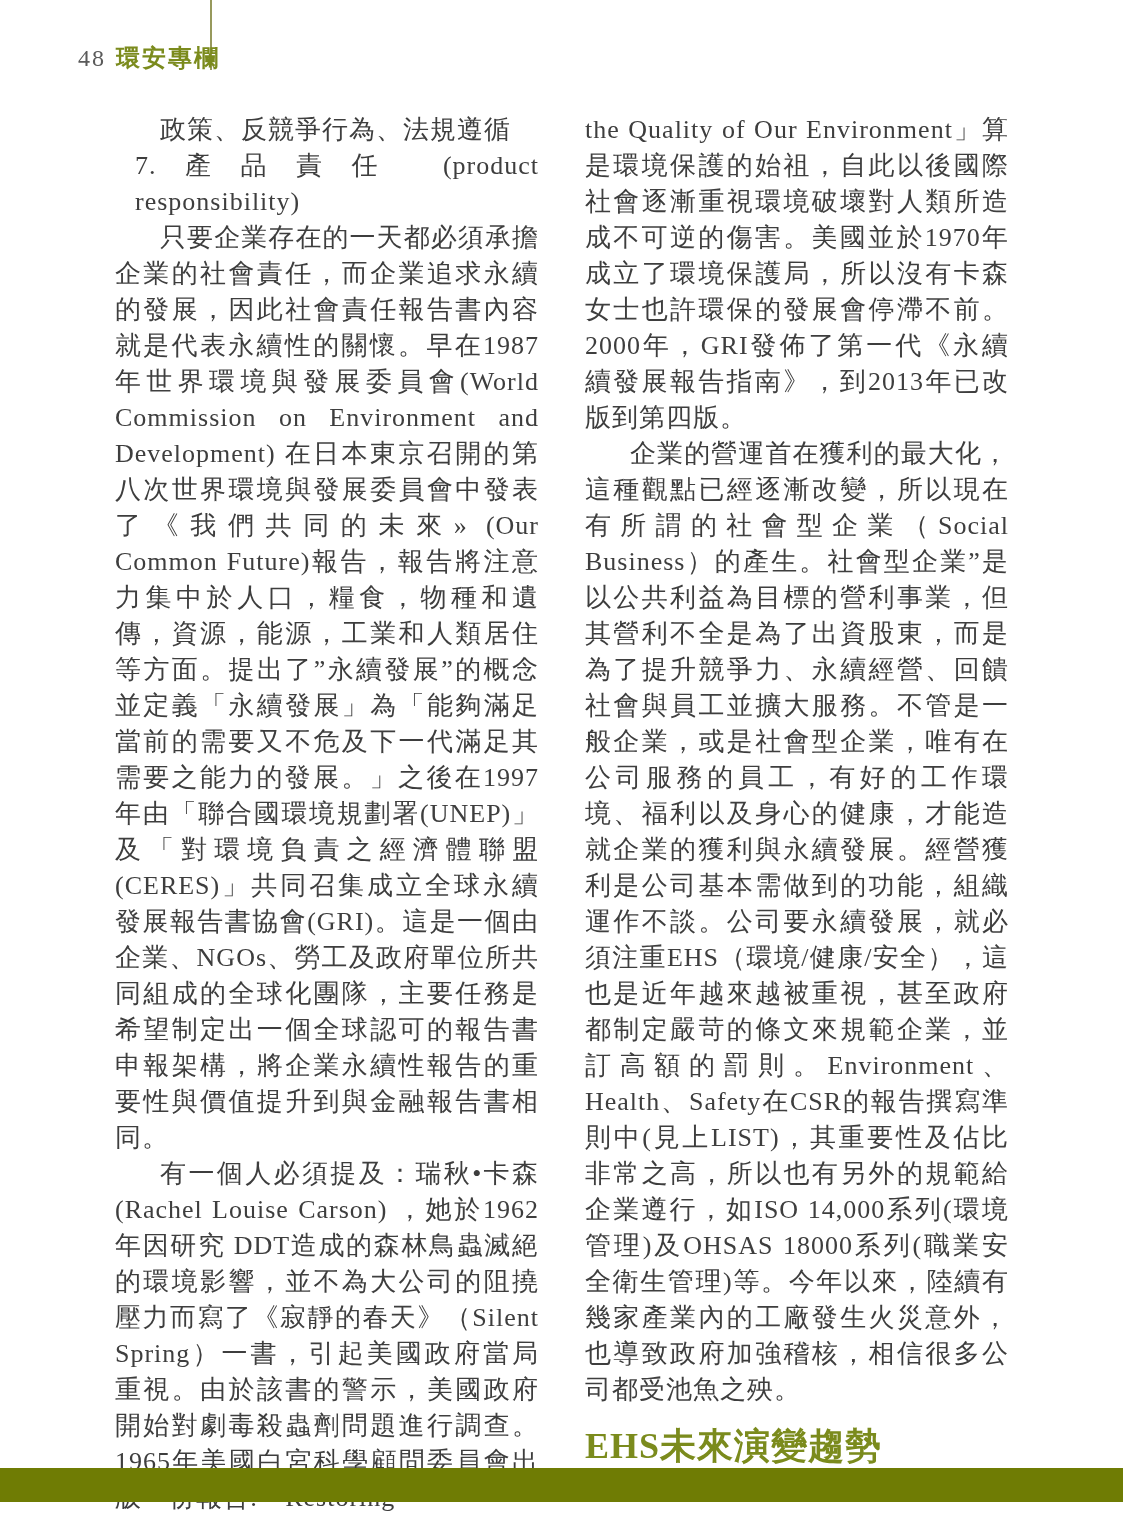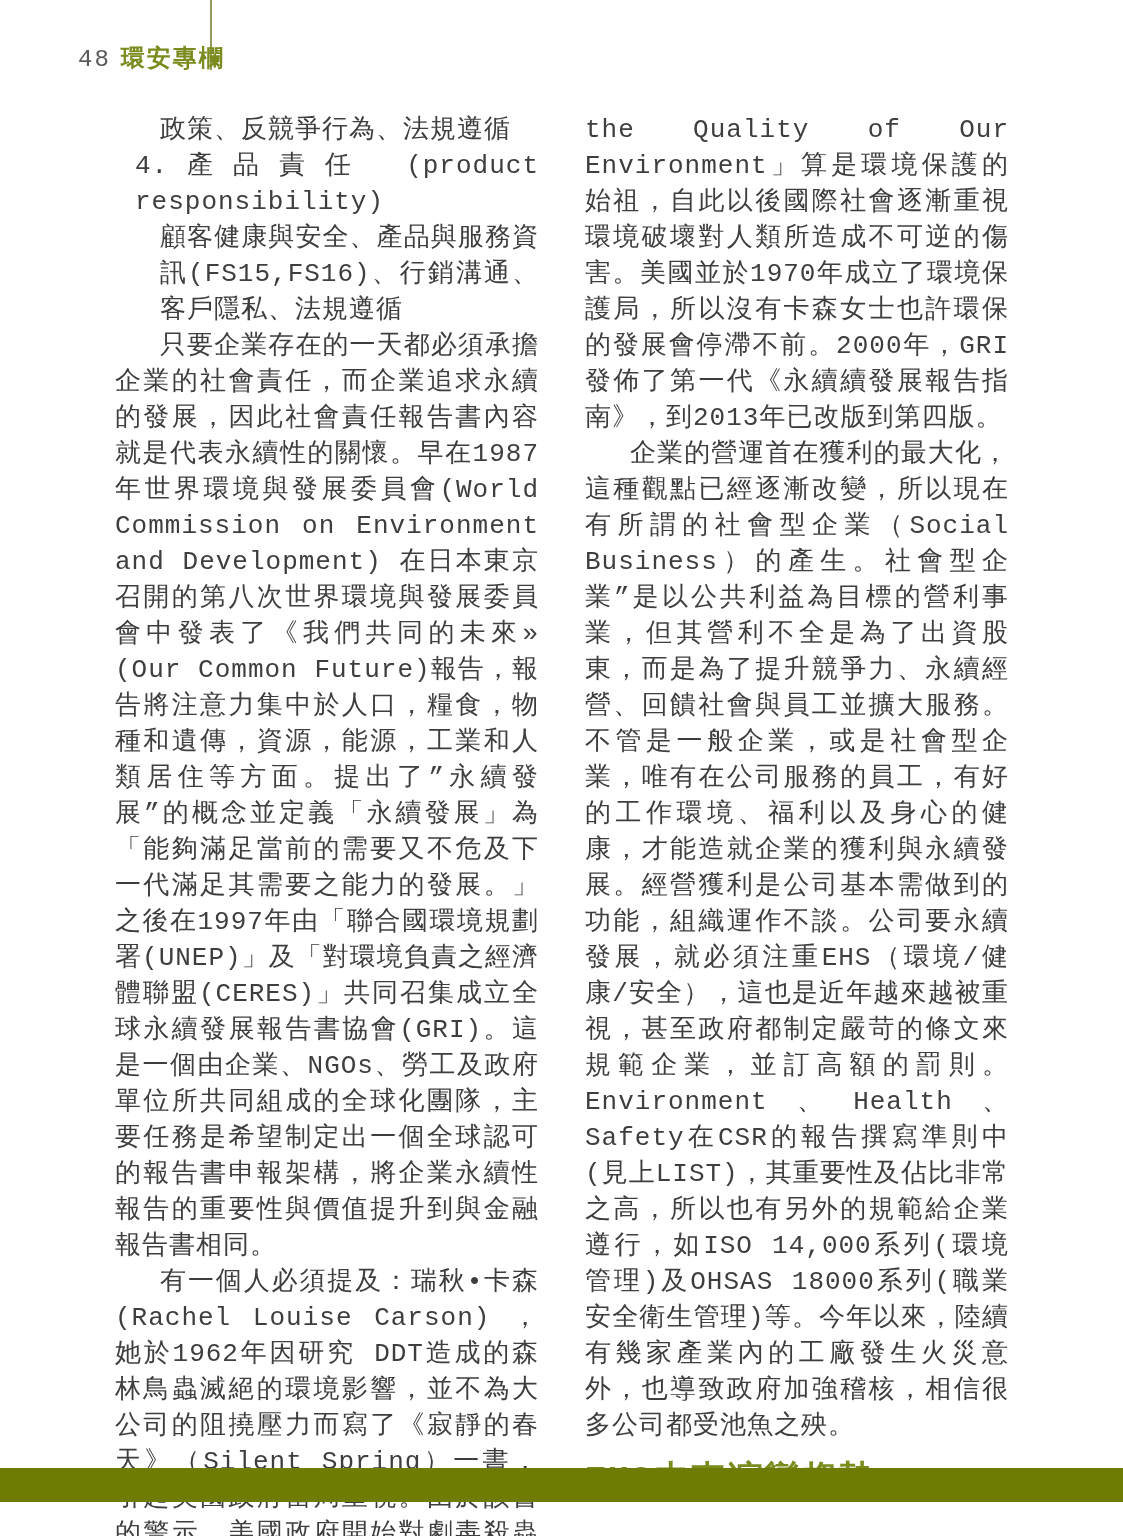--- a/index.html
+++ b/index.html
@@ -2,21 +2,21 @@
 <html style="--accent_olive: #7b8b1d; --footer_band: #6f7c04; --rule_line: #97995c; --body_text: #3e3e3e; --header_text: #4c4c4c; --page_number_text: #5a5a5a;"><head>
 <meta charset="utf-8">
 <style>
   html, body { margin: 0; padding: 0; background: #ffffff; }
   .page {
     position: relative;
     width: 1123px;
     height: 1536px;
     background: #ffffff;
     overflow: hidden;
-    font-family: Liberation Mono, monospace;
+    font-family: Liberation Serif, serif;
   }
   .vrule {
     position: absolute;
     left: 210px;
     top: 0;
     width: 2px;
     height: 70px;
     background: var(--rule_line, #97995c);
   }
   .header {
@@ -78,22 +78,21 @@
 
   <div class="vrule"></div>
 
   <div class="header">
     <span class="pnum">48</span><span class="colname">環安專欄</span>
   </div>
 
 
   <div class="col col-left">
     <div class="hang">政策、反競爭行為、法規遵循</div>
-    <div class="item-title">4.產品責任 (product responsibility)</div>
-    <div class="hang para">顧客健康與安全、產品與服務資訊(FS15,FS16)、行銷溝通、客戶隱私、法規遵循</div>
+    <div class="item-title">7.產品責任 (product responsibility)</div>
     <p class="para indent">只要企業存在的一天都必須承擔企業的社會責任，而企業追求永續的發展，因此社會責任報告書內容就是代表永續性的關懷。早在1987年世界環境與發展委員會(World Commission on Environment and Development) 在日本東京召開的第八次世界環境與發展委員會中發表了《我們共同的未來» (Our Common Future)報告，報告將注意力集中於人口，糧食，物種和遺傳，資源，能源，工業和人類居住等方面。提出了”永續發展”的概念並定義「永續發展」為「能夠滿足當前的需要又不危及下一代滿足其需要之能力的發展。」之後在1997年由「聯合國環境規劃署(UNEP)」及「對環境負責之經濟體聯盟(CERES)」共同召集成立全球永續發展報告書協會(GRI)。這是一個由企業、NGOs、勞工及政府單位所共同組成的全球化團隊，主要任務是希望制定出一個全球認可的報告書申報架構，將企業永續性報告的重要性與價值提升到與金融報告書相同。</p>
     <p class="para indent">有一個人必須提及：瑞秋•卡森(Rachel Louise Carson) ，她於1962年因研究 DDT造成的森林鳥蟲滅絕的環境影響，並不為大公司的阻撓壓力而寫了《寂靜的春天》（Silent Spring）一書，引起美國政府當局重視。由於該書的警示，美國政府開始對劇毒殺蟲劑問題進行調查。1965年美國白宮科學顧問委員會出版一份報告:「Restoring</p>
   </div>
 
   <div class="col col-right">
     <p class="para">the Quality of Our Environment」算是環境保護的始祖，自此以後國際社會逐漸重視環境破壞對人類所造成不可逆的傷害。美國並於1970年成立了環境保護局，所以沒有卡森女士也許環保的發展會停滯不前。2000年，GRI發佈了第一代《永續續發展報告指南》，到2013年已改版到第四版。</p>
     <p class="para indent">企業的營運首在獲利的最大化，這種觀點已經逐漸改變，所以現在有所謂的社會型企業（Social Business）的產生。社會型企業”是以公共利益為目標的營利事業，但其營利不全是為了出資股東，而是為了提升競爭力、永續經營、回饋社會與員工並擴大服務。不管是一般企業，或是社會型企業，唯有在公司服務的員工，有好的工作環境、福利以及身心的健康，才能造就企業的獲利與永續發展。經營獲利是公司基本需做到的功能，組織運作不談。公司要永續發展，就必須注重EHS（環境/健康/安全），這也是近年越來越被重視，甚至政府都制定嚴苛的條文來規範企業，並訂高額的罰則。Environment、Health、Safety在CSR的報告撰寫準則中(見上LIST)，其重要性及佔比非常之高，所以也有另外的規範給企業遵行，如ISO 14,000系列(環境管理)及OHSAS 18000系列(職業安全衛生管理)等。今年以來，陸續有幾家產業內的工廠發生火災意外，也導致政府加強稽核，相信很多公司都受池魚之殃。</p>
     <h2 class="sec-heading">EHS未來演變趨勢</h2>
 
   </div>

